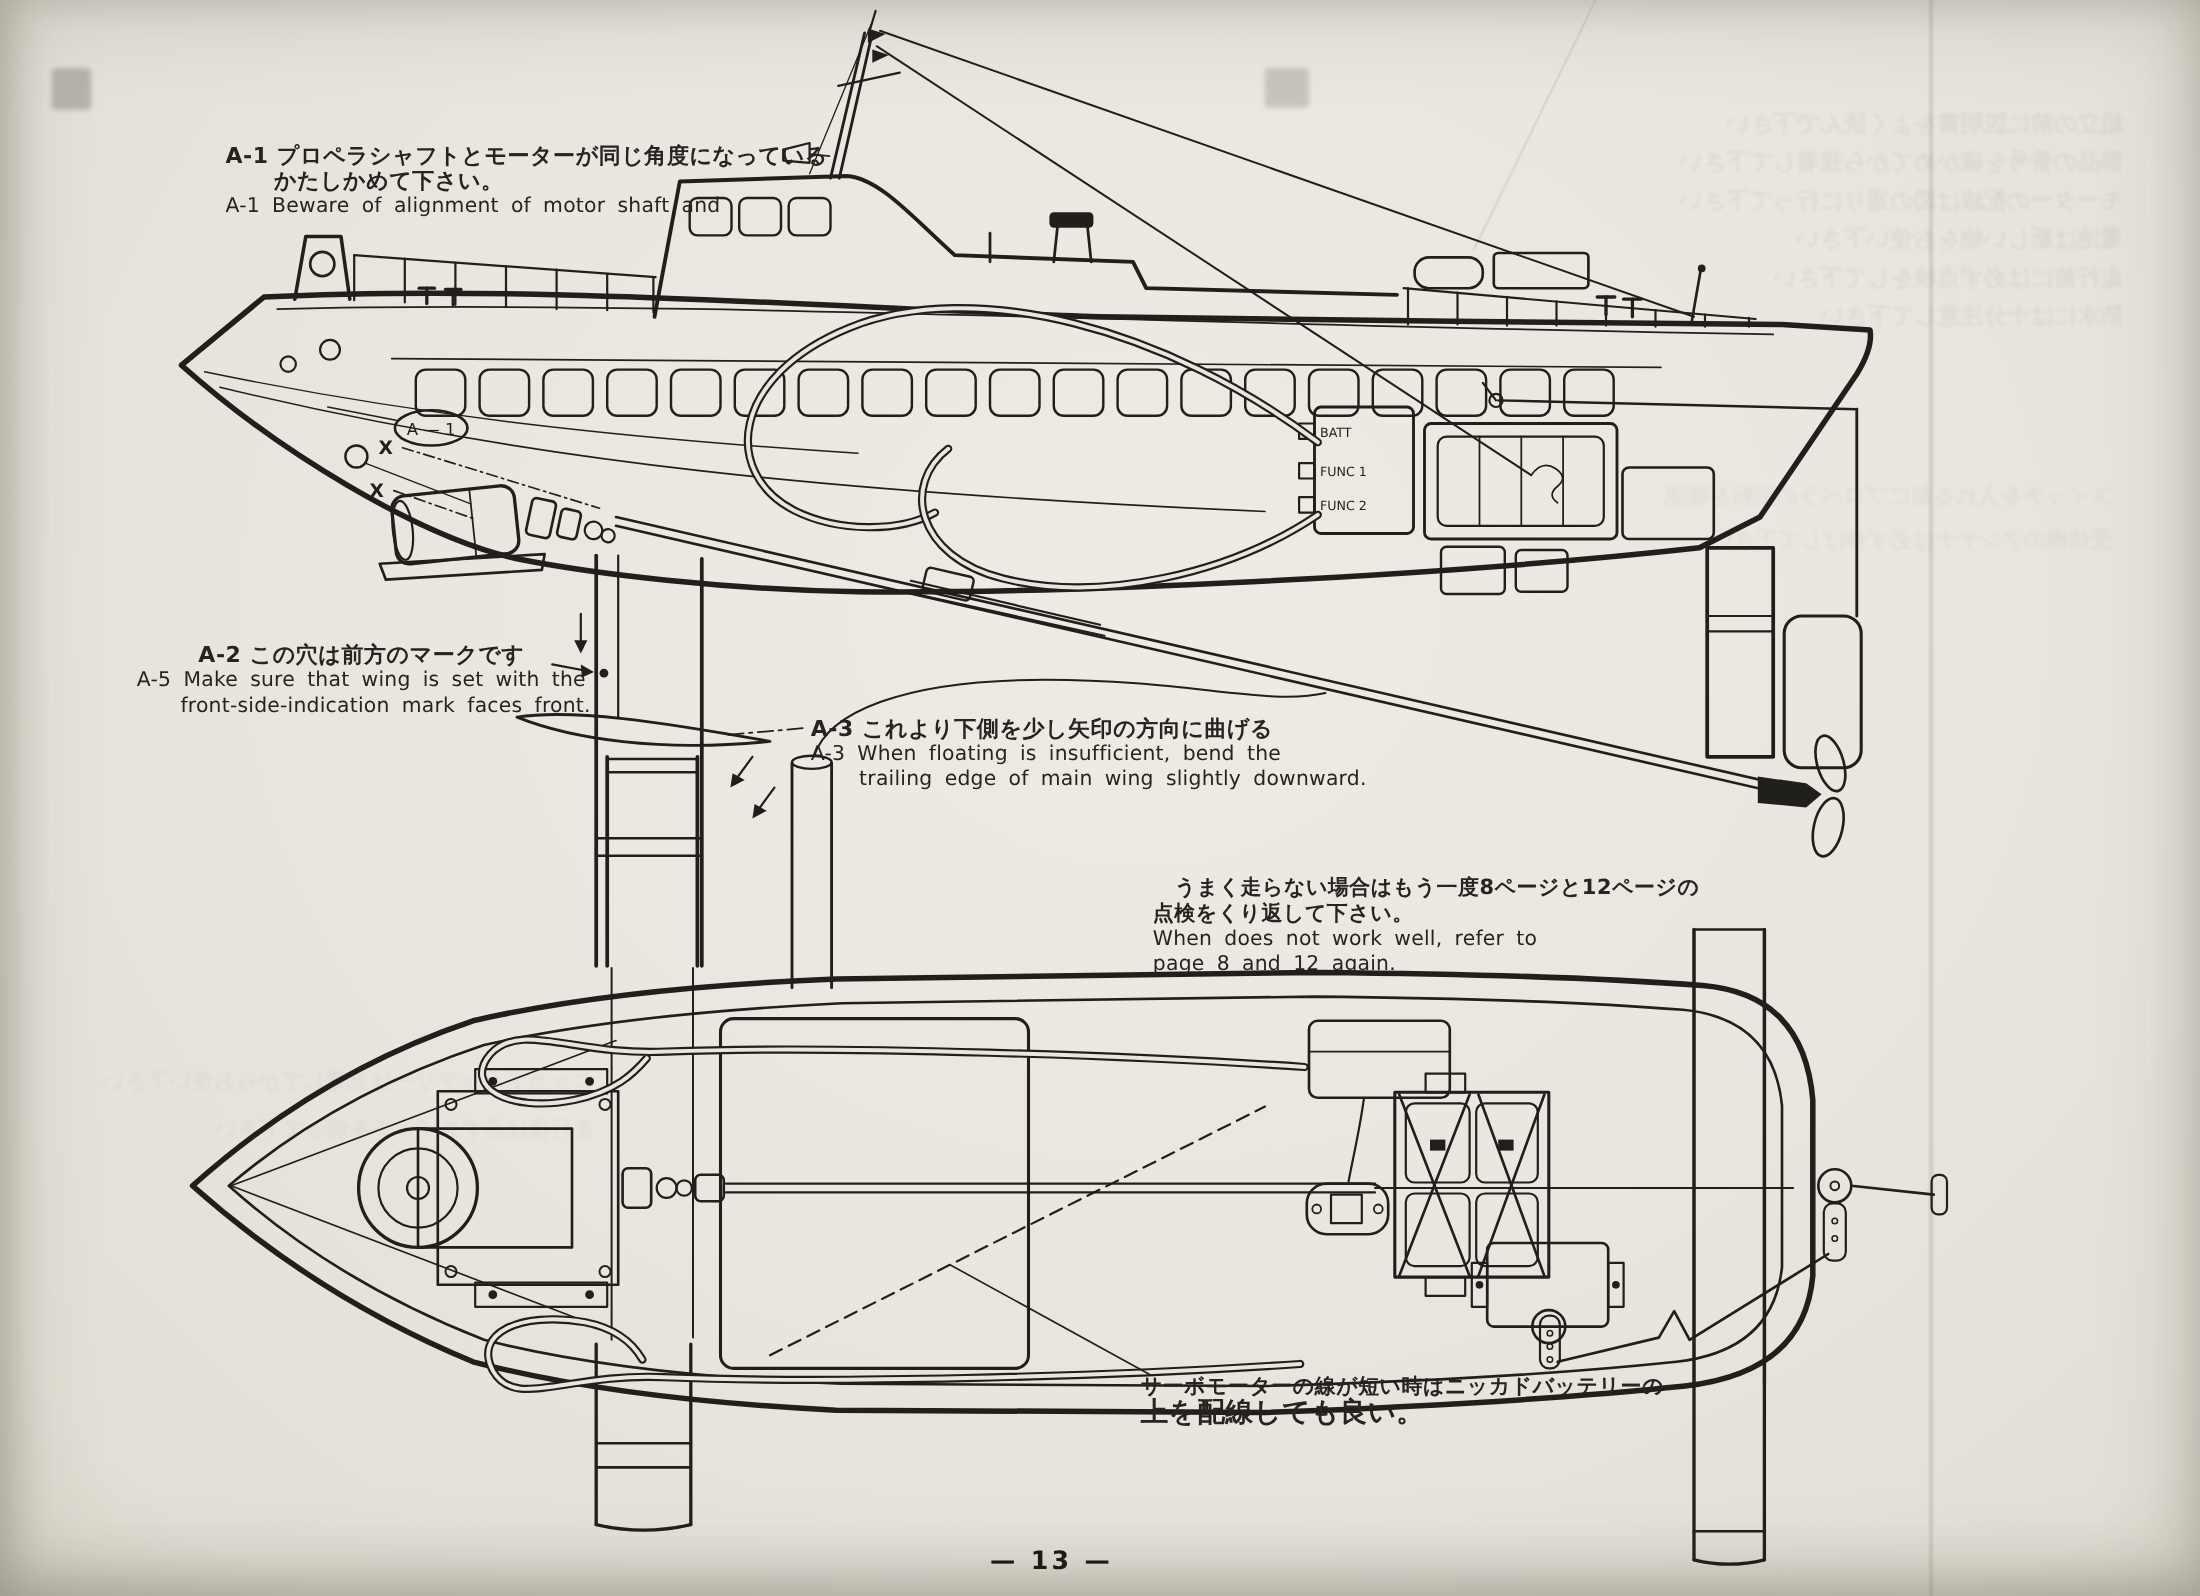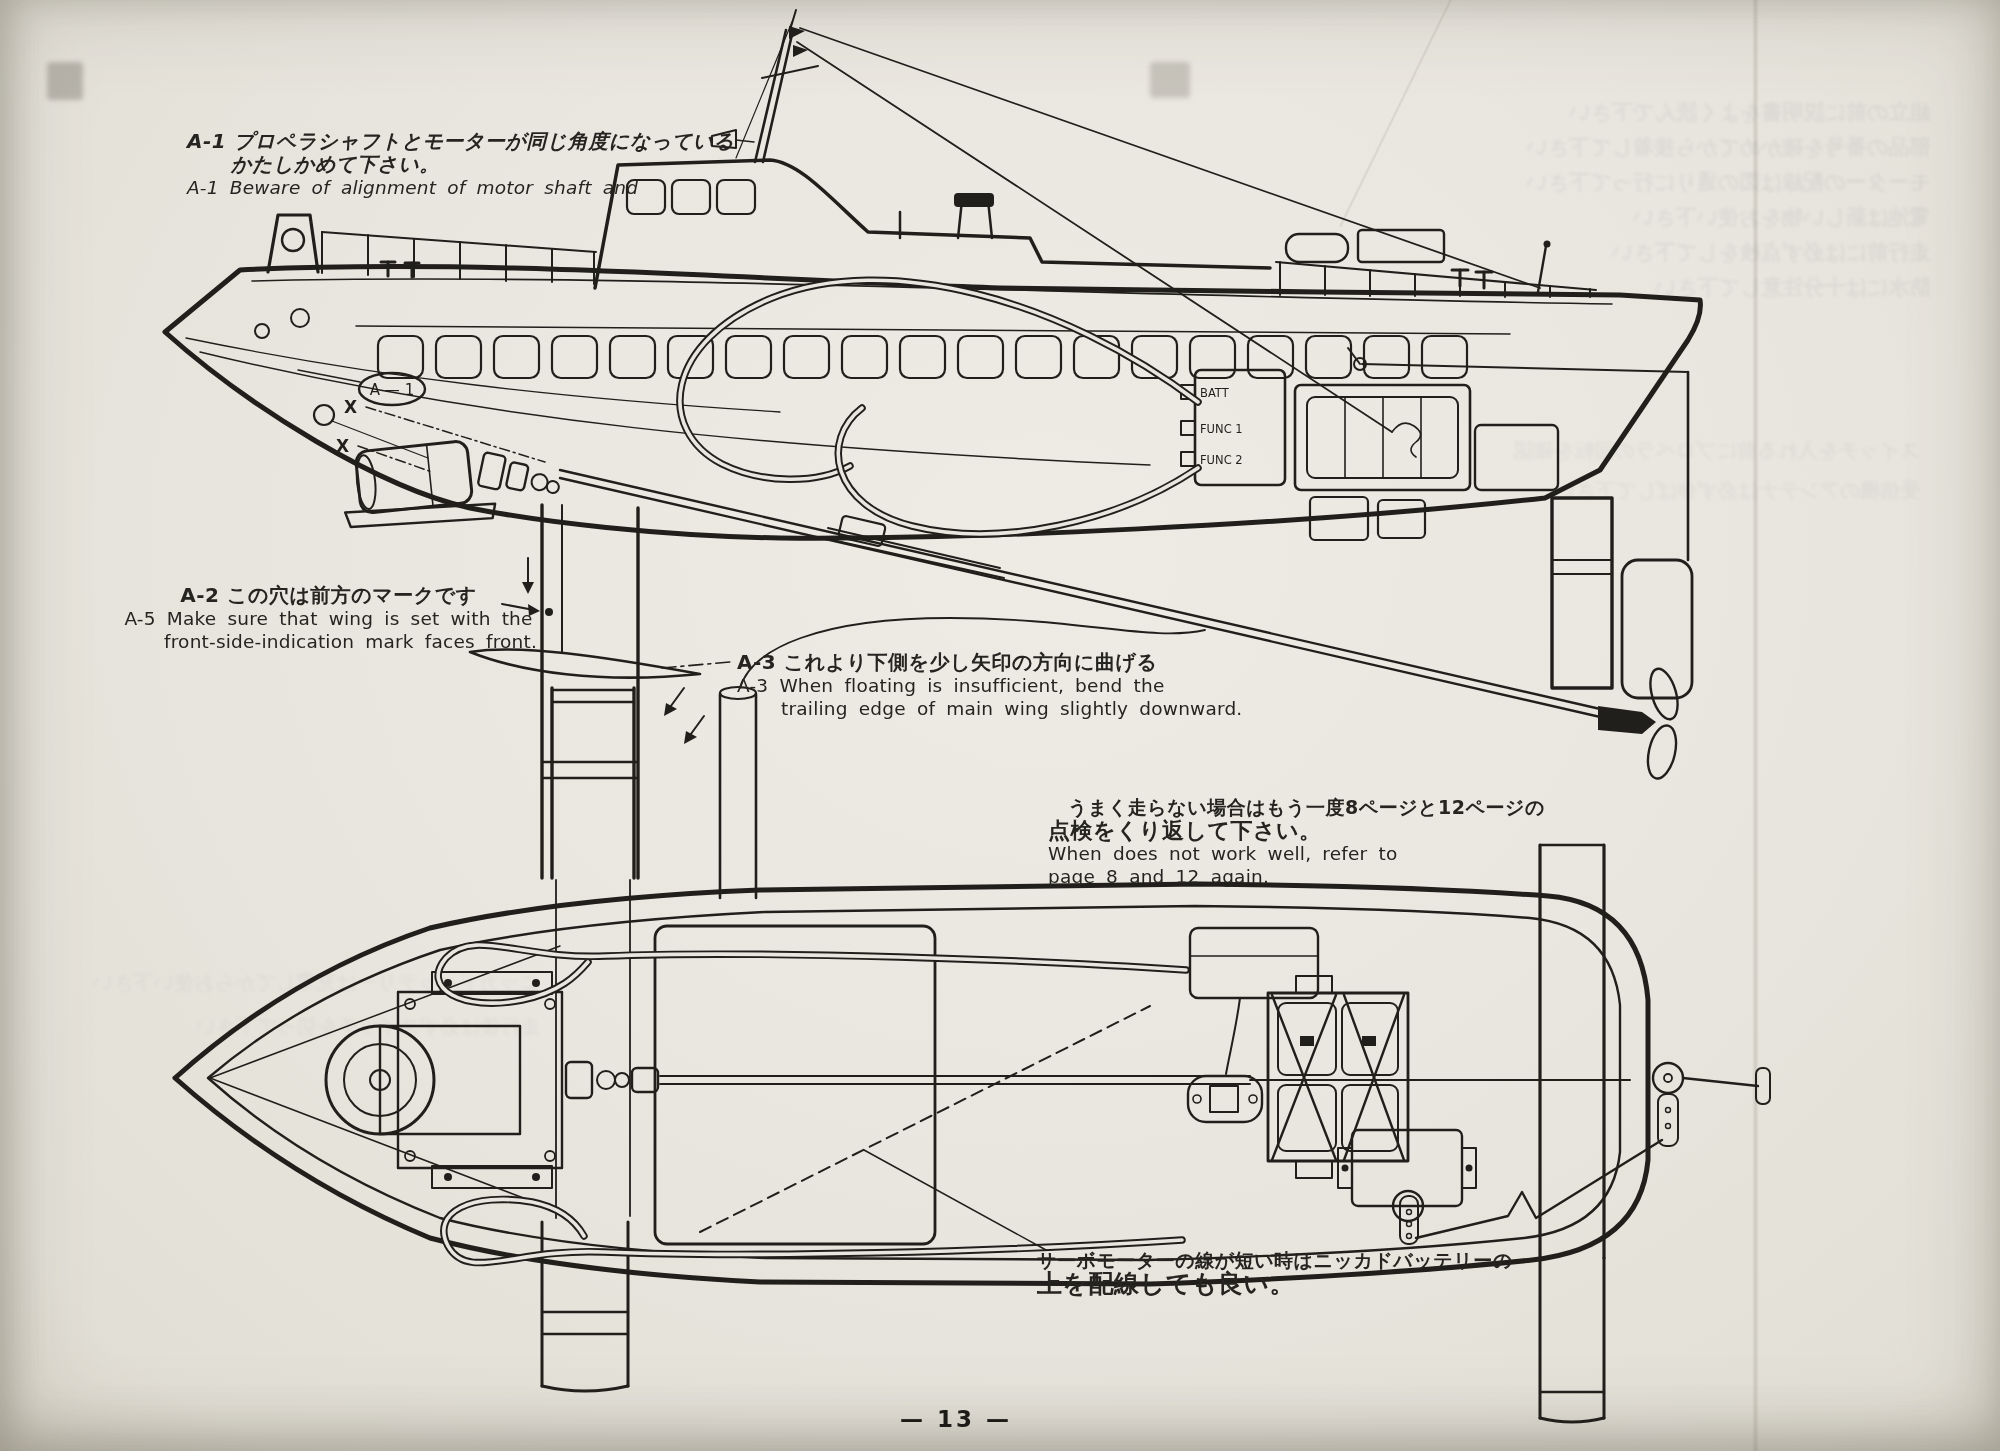--- a/index.html
+++ b/index.html
@@ -393,41 +393,41 @@
         <use href="#w3" class="tubecore"></use>
       <use href="#w4" class="tube"></use>
         <use href="#w4" class="tubecore"></use>
     </g>
 
     <line class="ln" stroke-width="2" stroke-dasharray="12 7" x1="700" y1="1232" x2="1150" y2="1006"></line>
     <line class="ln" stroke-width="1.5" x1="864" y1="1150" x2="1046" y2="1250"></line>
   </g>
 </svg>
 
-<div class="ann" style="left:187px;top:130px;font-style:italic;">
+<div class="ann" style="left:205px;top:130px;">
   <div class="jp">A-1 プロペラシャフトとモーターが同じ角度になっている</div>
   <div class="jp ind">かたしかめて下さい。</div>
   <div class="en">A-1 Beware of alignment of motor shaft and</div>
 </div>
 
 <div class="ann" style="left:120px;top:584px;text-align:center;">
   <div class="jp">A-2 この穴は前方のマークです</div>
   <div class="en">A-5 Make sure that wing is set with the</div>
   <div class="en ind">front-side-indication mark faces front.</div>
 </div>
 
 <div class="ann" style="left:737px;top:651px;">
   <div class="jp">A-3 これより下側を少し矢印の方向に曲げる</div>
   <div class="en">A-3 When floating is insufficient, bend the</div>
   <div class="en ind">trailing edge of main wing slightly downward.</div>
 </div>
 
 <div class="ann" style="left:1048px;top:796px;">
   <div class="jp" style="font-size:19px;margin-left:20px;">うまく走らない場合はもう一度8ページと12ページの</div>
-  <div class="jp" style="font-size:22px;">点検をくり返して下さい。</div>
+  <div class="jp" style="font-size:19px;">点検をくり返して下さい。</div>
   <div class="en">When does not work well, refer to</div>
   <div class="en">page 8 and 12 again.</div>
 </div>
 
 <div class="ann" style="left:1037px;top:1248px;">
   <div class="jp" style="font-size:19px;line-height:24px;">サーボモーターの線が短い時はニッカドバッテリーの</div>
   <div class="jp" style="font-size:25px;line-height:24px;">上を配線しても良い。</div>
 </div>
 
 <div class="page-num">— 13 —</div>

